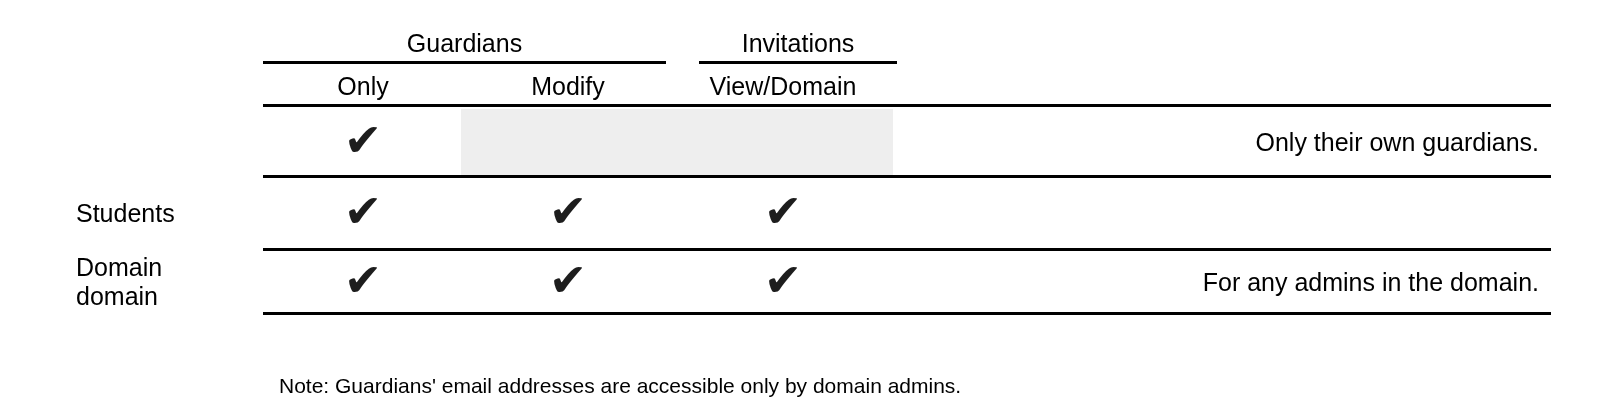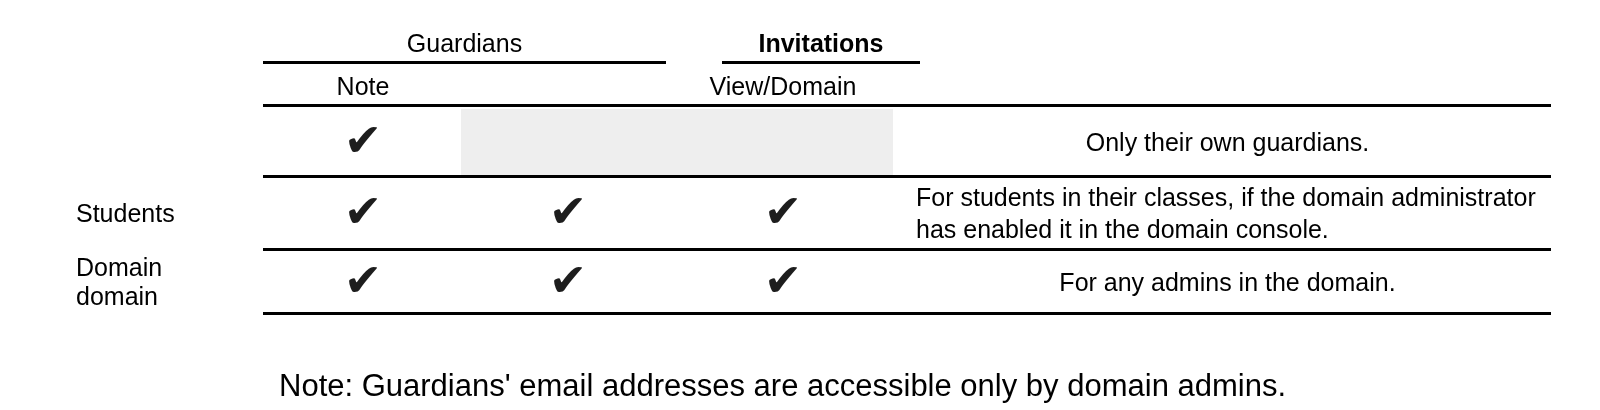--- a/index.html
+++ b/index.html
@@ -26,21 +26,21 @@
     position: absolute;
     top: 10px;
     height: 38px;
     border-bottom: 3px solid var(--line);
     display: flex;
     align-items: center;
     justify-content: center;
     font-size: 25px;
   }
   .group-guardians   { left: 247px; width: 403px; }
-  .group-invitations { left: 706px; width: 198px; font-weight: bold; }
+  .group-invitations { left: 683px; width: 198px; }
 
   
   .subheader-row {
     position: absolute;
     left: 247px;
     top: 52px;
     width: 1288px;
     height: 39px;
     border-bottom: 3px solid var(--line);
   }
@@ -72,21 +72,21 @@
     top: 0; bottom: 0;
     display: flex;
     align-items: center;
     justify-content: center;
   }
   .c-view       { left: 0px;   width: 200px; }
   .c-modify     { left: 200px; width: 210px; }
   .c-viewmodify { left: 410px; width: 220px; }
   .c-note {
     left: 637px; width: 655px;
-    justify-content: center;
+    justify-content: flex-end;
     font-size: 25px;
     line-height: 32px;
     text-align: left;
   }
   .merged-disabled {
     position: absolute;
     left: 198px; width: 432px;
     top: 0; bottom: 0;
     background: var(--disabled-cell);
   }
@@ -108,38 +108,39 @@
   }
   .label-students    { top: 93px;  height: 66px; }
   .label-teachers    { top: 162px; height: 70px; }
   .label-domainadmin { top: 235px; height: 61px; }
 
   
   .footnote {
     position: absolute;
     left: 255px;
     top: 347px;
-    font-size: 31px;
+    font-size: 21px;
     line-height: 30px;
   }
 </style>
 </head>
 <body>
 
 <div class="screen">
 
   <div class="group-header group-guardians">
     <span>Guardians</span>
   </div>
   <div class="group-header group-invitations">
     <span>Invitations</span>
   </div>
 
   <div class="subheader-row">
-    <div class="subheader sub-view">Note</div>
+    <div class="subheader sub-view">Only</div>
+    <div class="subheader sub-modify">Modify</div>
     <div class="subheader sub-viewmodify">View/Domain</div>
   </div>
 
   <div class="row-label label-teachers">Students</div>
   <div class="row-label label-domainadmin">Domain domain</div>
 
   <div class="trow row-students">
     <div class="merged-disabled"></div>
     <div class="cell c-view">
       <span class="check">✔</span>
@@ -158,23 +159,20 @@
   <div class="trow row-teachers">
     <div class="cell c-view">
       <span class="check">✔</span>
     </div>
     <div class="cell c-modify">
       <span class="check">✔</span>
     </div>
     <div class="cell c-viewmodify">
       <span class="check">✔</span>
     </div>
-    <div class="cell c-note">
-      <span>For students in their classes, if the domain administrator has enabled it in the domain console.</span>
-    </div>
   </div>
 
   <div class="trow row-domainadmin">
     <div class="cell c-view">
       <span class="check">✔</span>
     </div>
     <div class="cell c-modify">
       <span class="check">✔</span>
     </div>
     <div class="cell c-viewmodify">

